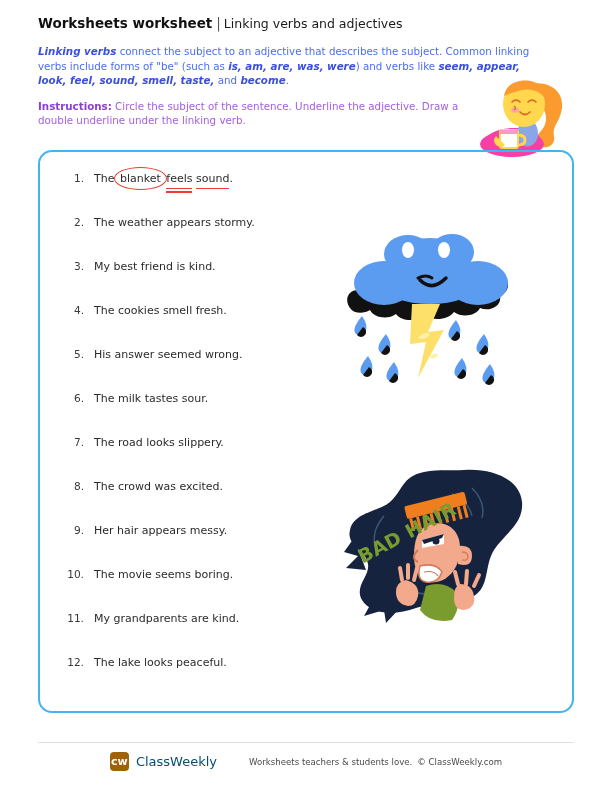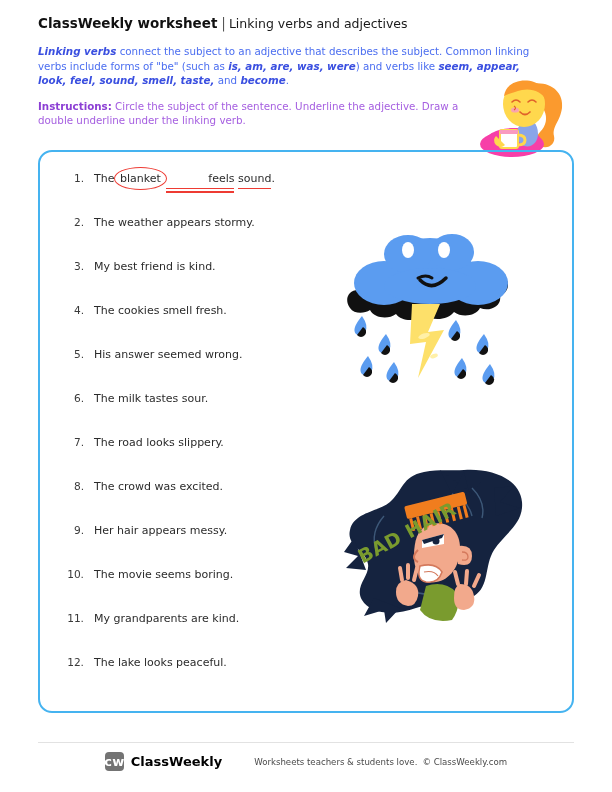--- a/index.html
+++ b/index.html
@@ -123,21 +123,20 @@
     content: "";
     position: absolute;
     left: 0; right: 0;
     bottom: -4px;
     height: 1.3px;
     background: #ee3b33;
   }
   .u2 {
     position: relative;
     display: inline-block;
-    padding-left: 42px;
   }
   .u2::after {
     content: "";
     position: absolute;
     left: 0; right: 0;
     bottom: -4px;
     height: 1.3px;
     background: #ee3b33;
   }
   .u2::before {
@@ -175,51 +174,51 @@
   }
   .brand {
     display: flex;
     align-items: center;
     gap: 7px;
   }
   .brand-badge {
     width: 19px;
     height: 19px;
     border-radius: 4px;
-    background: #737373;
+    background: #a16207;
     color: #fff;
-    font-size: 13px;
+    font-size: 11px;
     font-weight: bold;
     display: flex;
     align-items: center;
     justify-content: center;
     letter-spacing: 0.2px;
   }
   .brand-name {
     font-size: 13px;
-    font-weight: bold;
-    color: #000000;
+    font-weight: normal;
+    color: #0c4a6e;
   }
   .footer-tagline {
     margin-left: 32px;
     font-size: 8.6px;
     color: #4a4a4a;
   }
   .footer-copy {
     margin-left: 5px;
     font-size: 8.6px;
     color: #4a4a4a;
   }
 </style>
 </head>
 <body>
 
 <div class="header">
   <div class="title-row">
-    <span class="title-main">ClassWeekly worksheet</span><span class="title-sep">|</span><span class="title-sub">Linking verbs and adjectives</span>
+    <span class="title-main">Worksheets worksheet</span><span class="title-sep">|</span><span class="title-sub">Linking verbs and adjectives</span>
   </div>
 
   <div class="intro">
     <b>Linking verbs</b><span> connect the subject to an adjective that describes the subject. Common linking verbs include forms of "be" (such as </span><b>is, am, are, was, were</b><span>) and verbs like </span><b>seem, appear, look, feel, sound, smell, taste,</b><span> and </span><b>become</b><span>.</span>
   </div>
 
   <div class="instructions">
     <b>Instructions:</b><span> Circle the subject of the sentence. Underline the adjective. Draw a double underline under the linking verb.</span>
   </div>
 </div>

